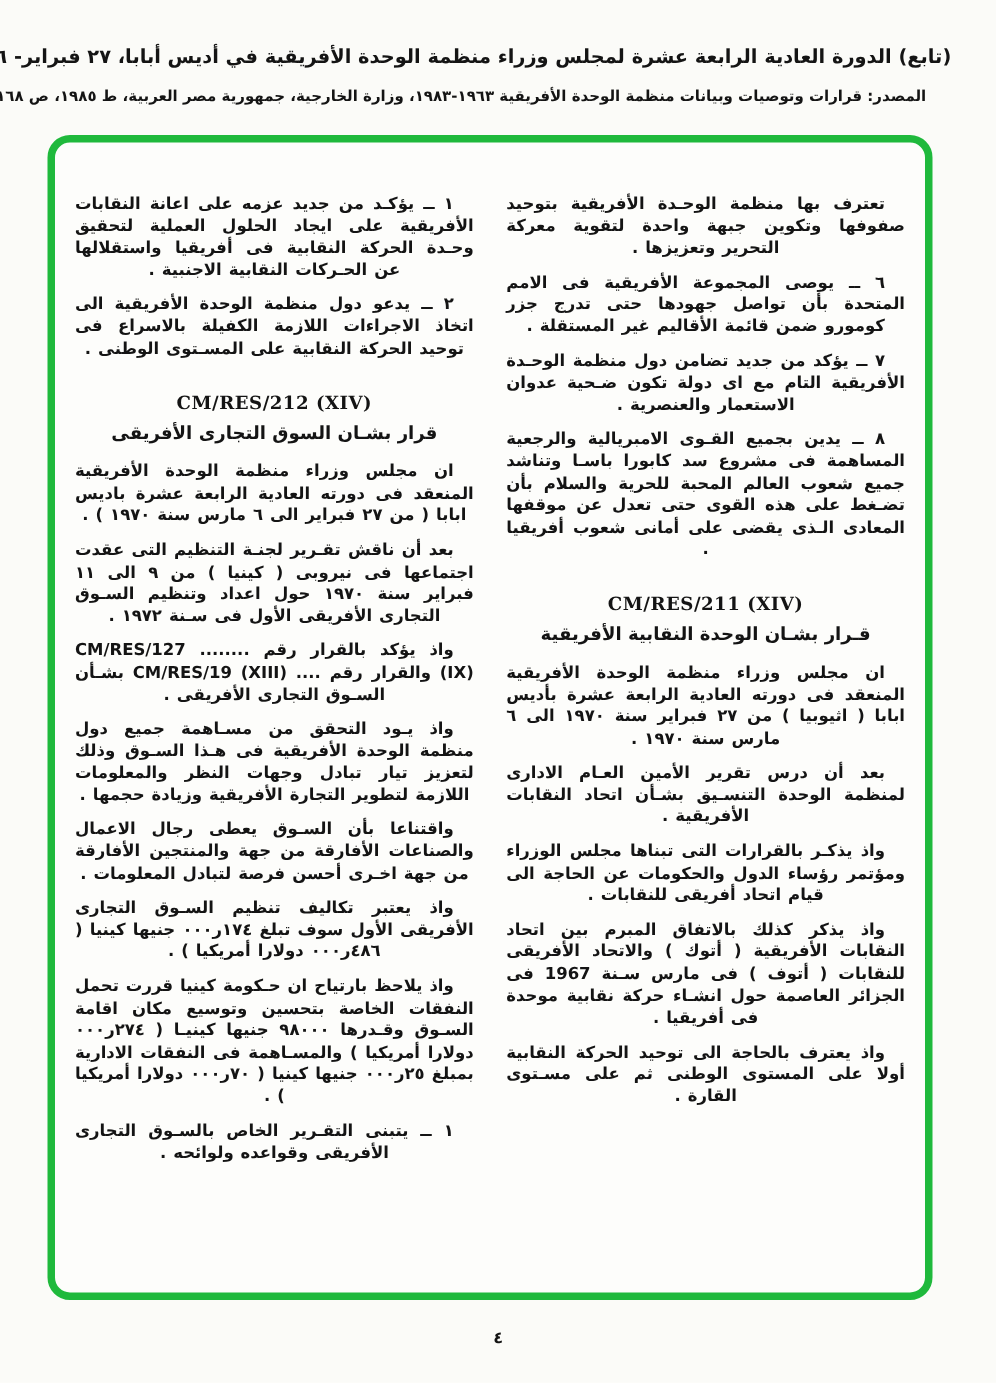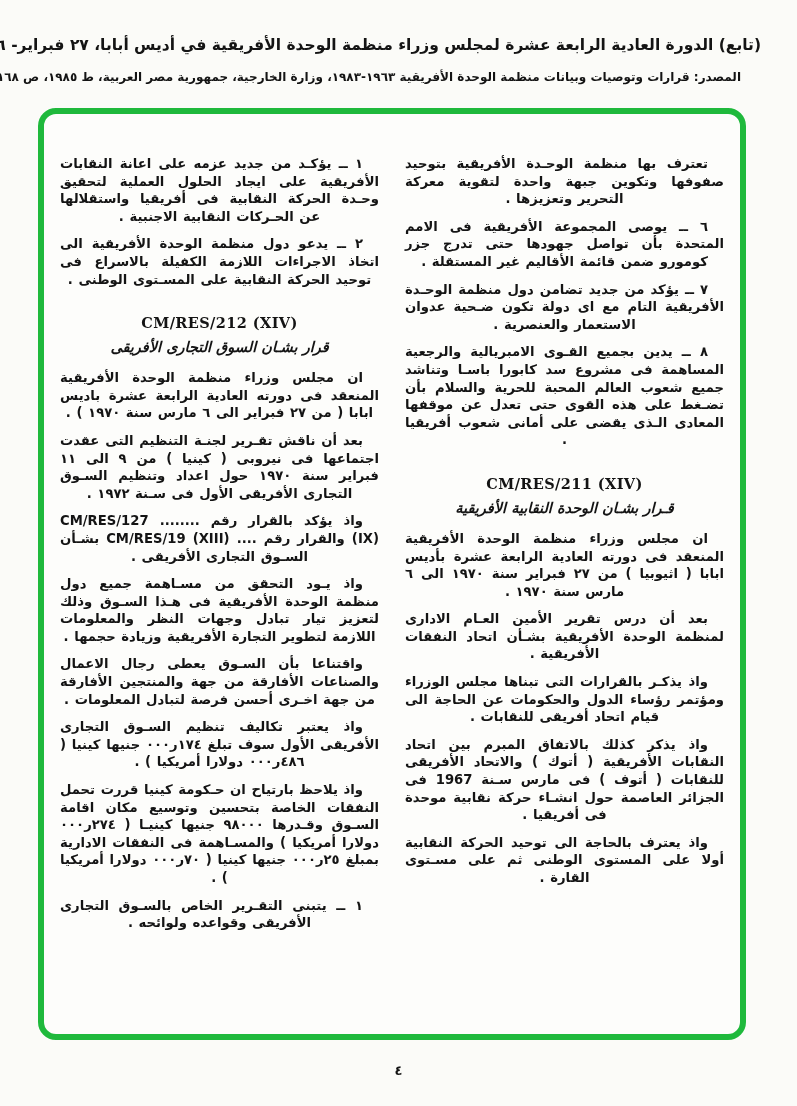--- a/index.html
+++ b/index.html
@@ -45,21 +45,20 @@
     text-align:justify;
     text-align-last:center;
     text-indent:16px;
     word-spacing:1px;
   }
   .heading{
     margin:6px 0 14px 0;
     font-size:14.5px;font-weight:bold;
     text-align:center;
     text-align-last:center;
-    font-style:italic;
   }
   .code{
     margin:26px 0 8px 0;
     direction:ltr;text-align:center;
     font-family:"DejaVu Serif", serif;
     font-size:14.5px;font-weight:600;
     letter-spacing:.4px;
     text-indent:0;
   }
   .pagenum{
@@ -78,21 +77,21 @@
   <div class="frame" style="border-color: rgb(31, 185, 60);">
     <div class="cols">
       <div class="col">
           <p class="para">تعترف بها منظمة الوحـدة الأفريقية بتوحيد صفوفها وتكوين جبهة واحدة لتقوية معركة التحرير وتعزيزها .</p>
           <p class="para">٦ ــ يوصى المجموعة الأفريقية فى الامم المتحدة بأن تواصل جهودها حتى تدرج جزر كومورو ضمن قائمة الأقاليم غير المستقلة .</p>
           <p class="para">٧ ــ يؤكد من جديد تضامن دول منظمة الوحـدة الأفريقية التام مع اى دولة تكون ضـحية عدوان الاستعمار والعنصرية .</p>
           <p class="para">٨ ــ يدين بجميع القـوى الامبريالية والرجعية المساهمة فى مشروع سد كابورا باسـا وتناشد جميع شعوب العالم المحبة للحرية والسلام بأن تضـغط على هذه القوى حتى تعدل عن موقفها المعادى الـذى يقضى على أمانى شعوب أفريقيا .</p>
           <p class="code">CM/RES/211 (XIV)</p>
           <h3 class="heading">قـرار بشـان الوحدة النقابية الأفريقية</h3>
           <p class="para">ان مجلس وزراء منظمة الوحدة الأفريقية المنعقد فى دورته العادية الرابعة عشرة بأديس ابابا ( اثيوبيا ) من ٢٧ فبراير سنة ١٩٧٠ الى ٦ مارس سنة ١٩٧٠ .</p>
-          <p class="para">بعد أن درس تقرير الأمين العـام الادارى لمنظمة الوحدة الأفريقية بشـأن اتحاد النفقات الأفريقية .</p>
+          <p class="para">بعد أن درس تقرير الأمين العـام الادارى لمنظمة الوحدة التنسـيق بشـأن اتحاد النقابات الأفريقية .</p>
           <p class="para">واذ يذكـر بالقرارات التى تبناها مجلس الوزراء ومؤتمر رؤساء الدول والحكومات عن الحاجة الى قيام اتحاد أفريقى للنقابات .</p>
           <p class="para">واذ يذكر كذلك بالاتفاق المبرم بين اتحاد النقابات الأفريقية ( أتوك ) والاتحاد الأفريقى للنقابات ( أتوف ) فى مارس سـنة 1967 فى الجزائر العاصمة حول انشـاء حركة نقابية موحدة فى أفريقيا .</p>
           <p class="para">واذ يعترف بالحاجة الى توحيد الحركة النقابية أولا على المستوى الوطنى ثم على مسـتوى القارة .</p>
         </div>
       <div class="col">
           <p class="para">١ ــ يؤكـد من جديد عزمه على اعانة النقابات الأفريقية على ايجاد الحلول العملية لتحقيق وحـدة الحركة النقابية فى أفريقيا واستقلالها عن الحـركات النقابية الاجنبية .</p>
           <p class="para">٢ ــ يدعو دول منظمة الوحدة الأفريقية الى اتخاذ الاجراءات اللازمة الكفيلة بالاسراع فى توحيد الحركة النقابية على المسـتوى الوطنى .</p>
           <p class="code">CM/RES/212 (XIV)</p>
           <h3 class="heading">قرار بشـان السوق التجارى الأفريقى</h3>
           <p class="para">ان مجلس وزراء منظمة الوحدة الأفريقية المنعقد فى دورته العادية الرابعة عشرة باديس ابابا ( من ٢٧ فبراير الى ٦ مارس سنة ١٩٧٠ ) .</p>

